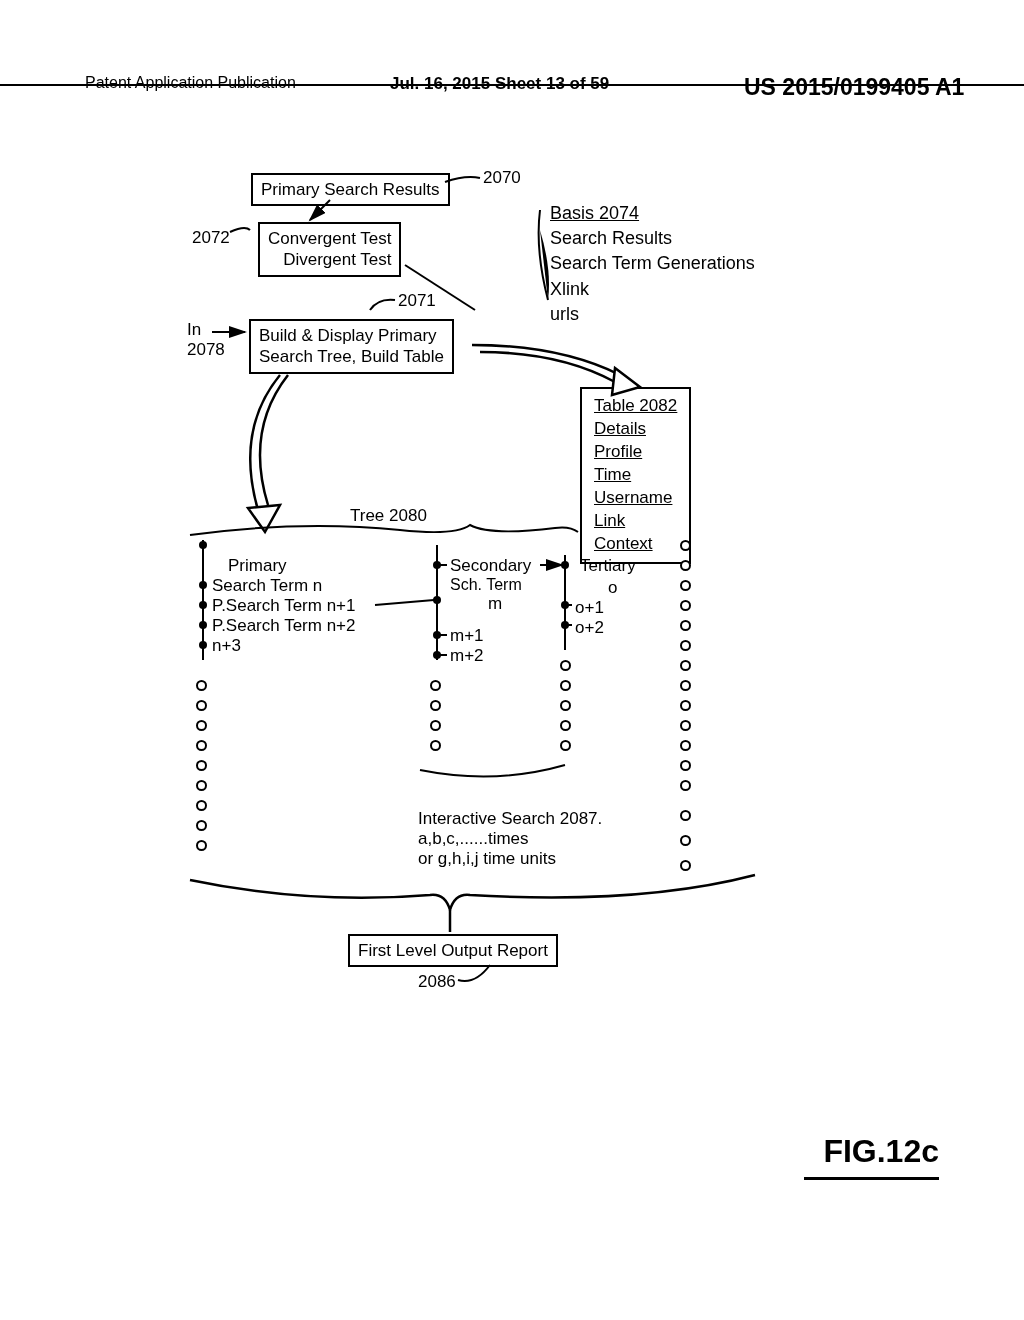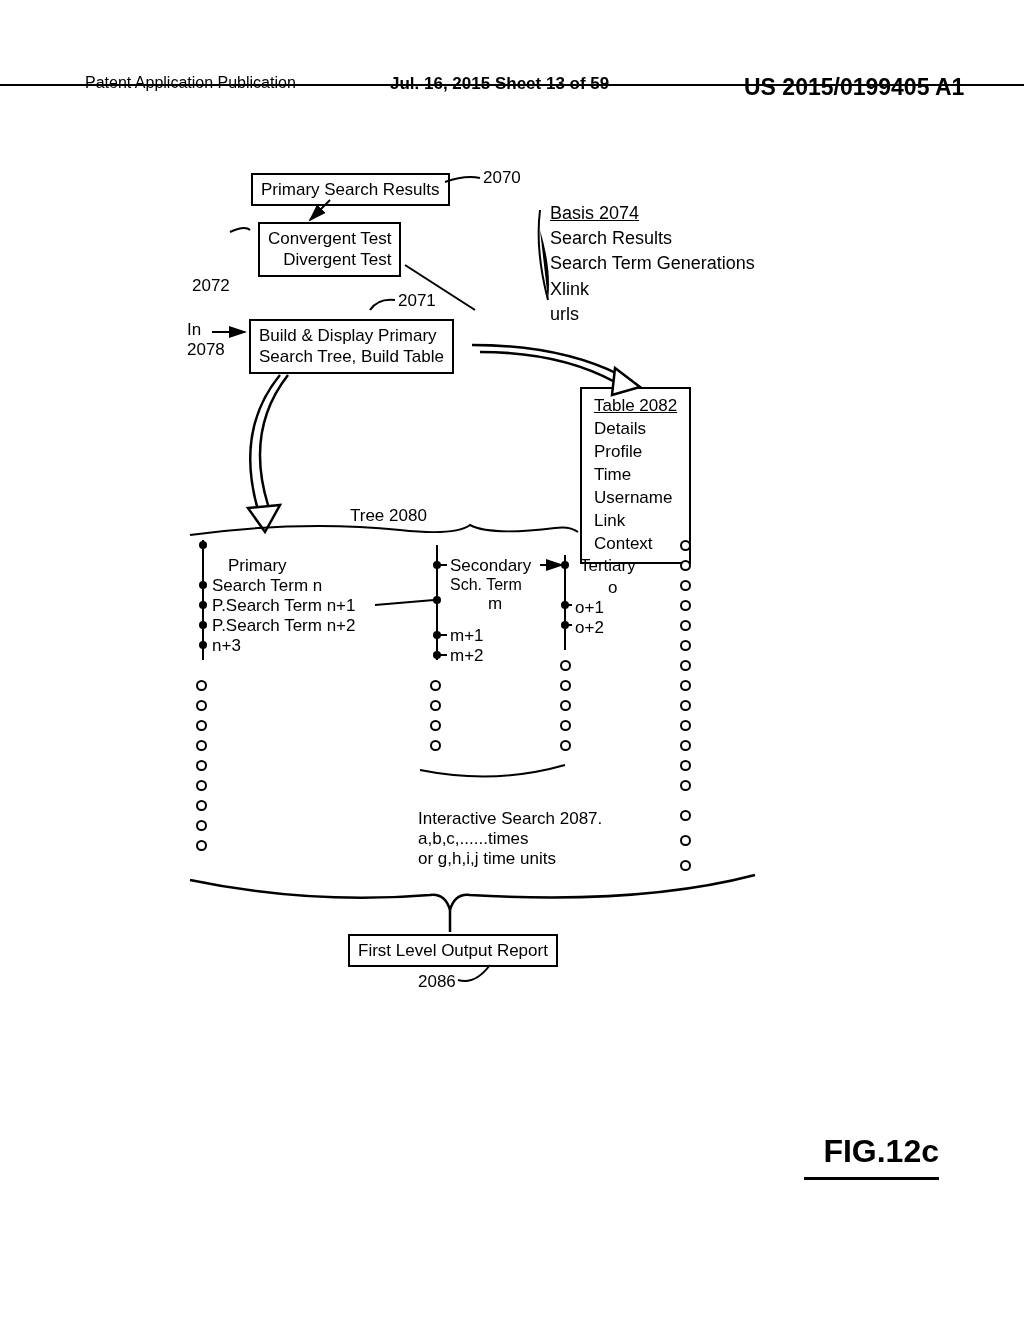--- a/index.html
+++ b/index.html
@@ -57,20 +57,21 @@
     font-size: 18px;
     line-height: 1.4;
   }
   .basis-title { text-decoration: underline; }
   .table-box {
     position: absolute;
     border: 2px solid #000;
     padding: 6px 12px;
     font-size: 17px;
     line-height: 1.35;
+    text-decoration: underline;
   }
   .table-title { text-decoration: underline; }
   .dot {
     position: absolute;
     width: 7px;
     height: 7px;
     border: 2px solid #000;
     border-radius: 50%;
     background: #fff;
   }
@@ -102,21 +103,21 @@
 
 <div class="header">
   <div class="header-left">Patent Application Publication</div>
   <div class="header-mid">Jul. 16, 2015  Sheet 13 of 59</div>
   <div class="header-right">US 2015/0199405 A1</div>
 </div>
 
 <div class="box" style="left:251px; top:173px;">Primary Search Results</div>
 <div class="label" style="left:483px; top:168px;">2070</div>
 
-<div class="label" style="left:192px; top:228px;margin-top:48px;">2072</div>
+<div class="label" style="left:192px; top:228px;">2072</div>
 <div class="box" style="left:258px; top:222px;text-align:right;">
   <div>Convergent Test</div>
   <div>Divergent Test</div>
 </div>
 
 <div class="basis-block" style="left:550px; top:201px;">
   <div class="basis-title">Basis 2074</div>
   <div>Search Results</div>
   <div>Search Term Generations</div>
   <div>Xlink</div>

